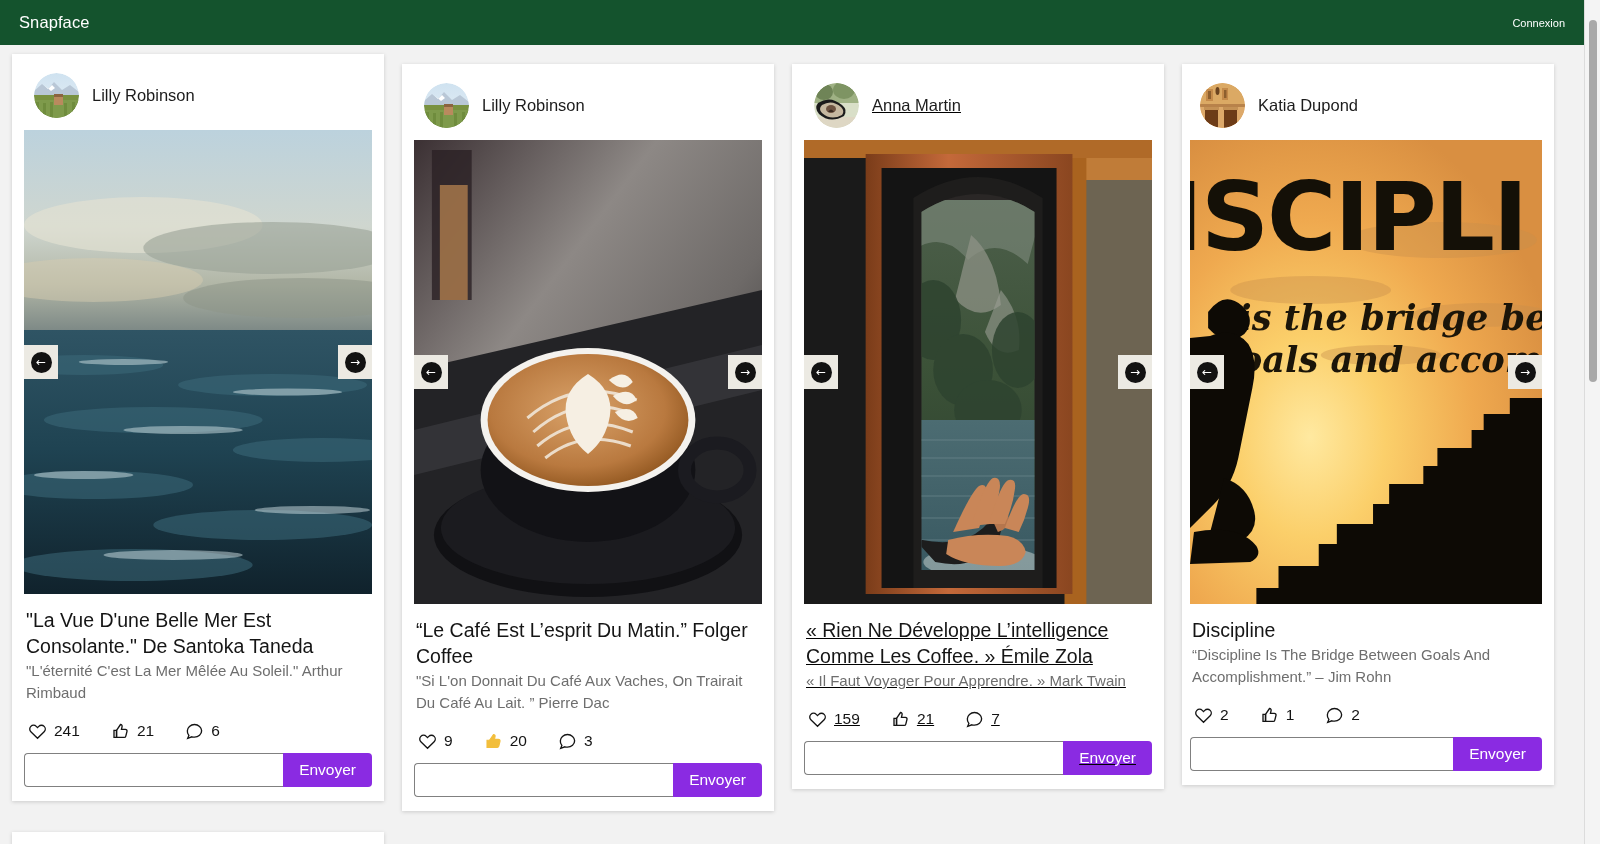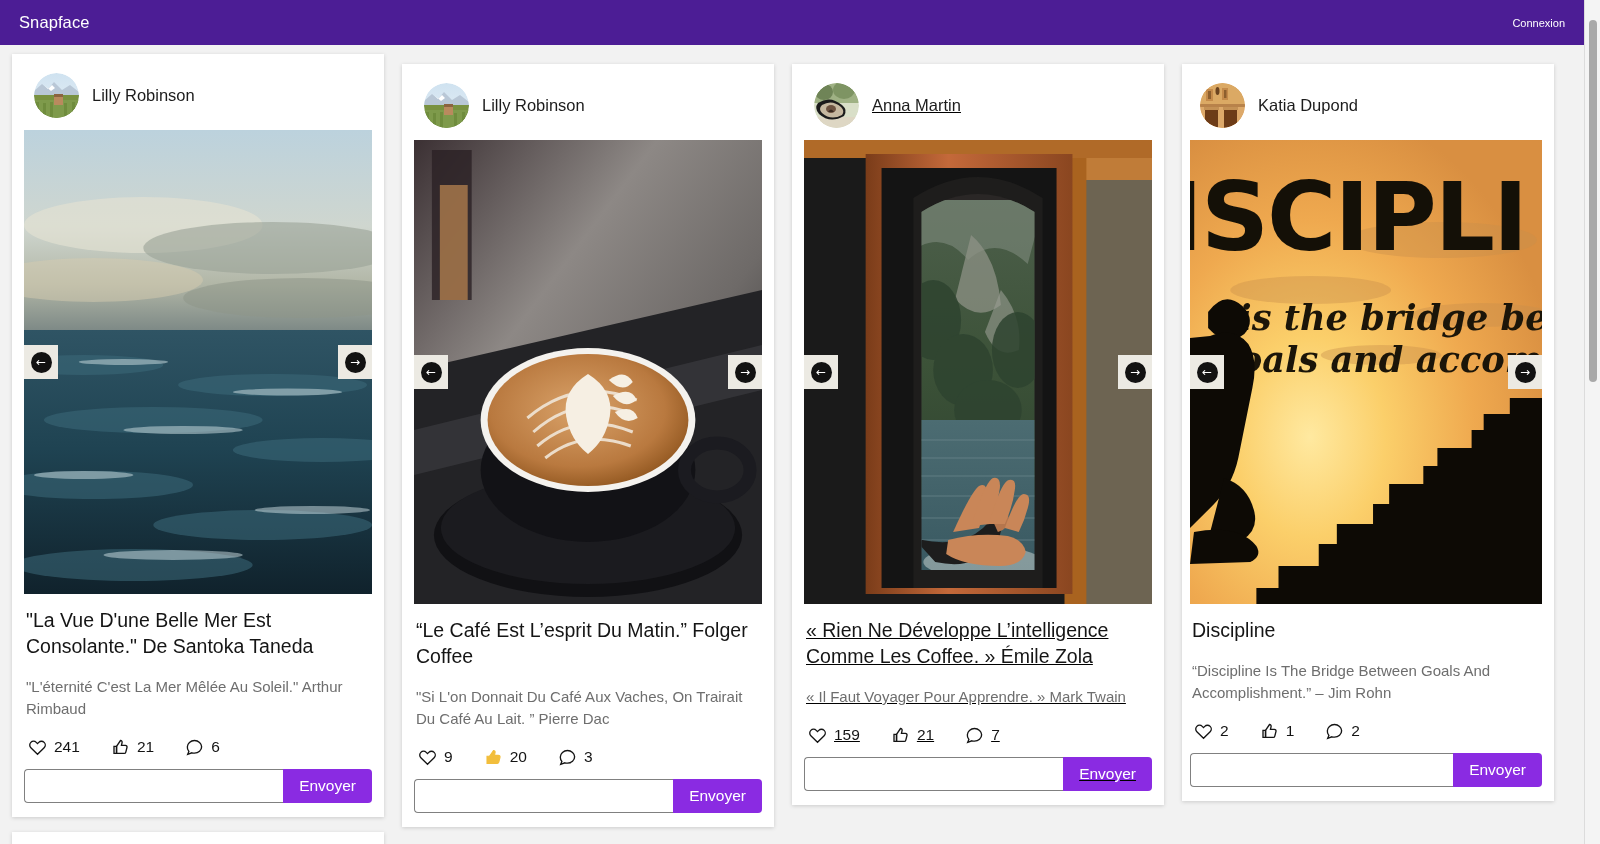--- a/index.html
+++ b/index.html
@@ -10,21 +10,21 @@
     background: #f2f2f2;
     font-family: "Liberation Sans", sans-serif;
   }
 
   
   .navbar {
     position: absolute;
     top: 0; left: 0;
     width: 1584px;
     height: 45px;
-    background: #4c1d95;
+    background: #14532d;
     display: flex;
     align-items: center;
     justify-content: space-between;
     padding: 0 19px 0 19px;
     z-index: 30;
   }
   .brand {
     color: #ffffff;
     font-size: 16.5px;
     letter-spacing: .1px;
@@ -129,21 +129,21 @@
     font-size: 19.5px;
     line-height: 1.33;
     color: #151515;
     margin: 14px 0 0 0;
     padding: 0 2px;
   }
   .post-desc {
     font-size: 15px;
     line-height: 1.46;
     color: #6e6e6e;
-    margin: 16px 0 0 0;
+    margin: 0 0 0 0;
     padding: 0 2px;
   }
 
   
   .reactions {
     display: flex;
     align-items: center;
     gap: 31px;
     margin: 18px 0 0 0;
     padding: 0 4px;

